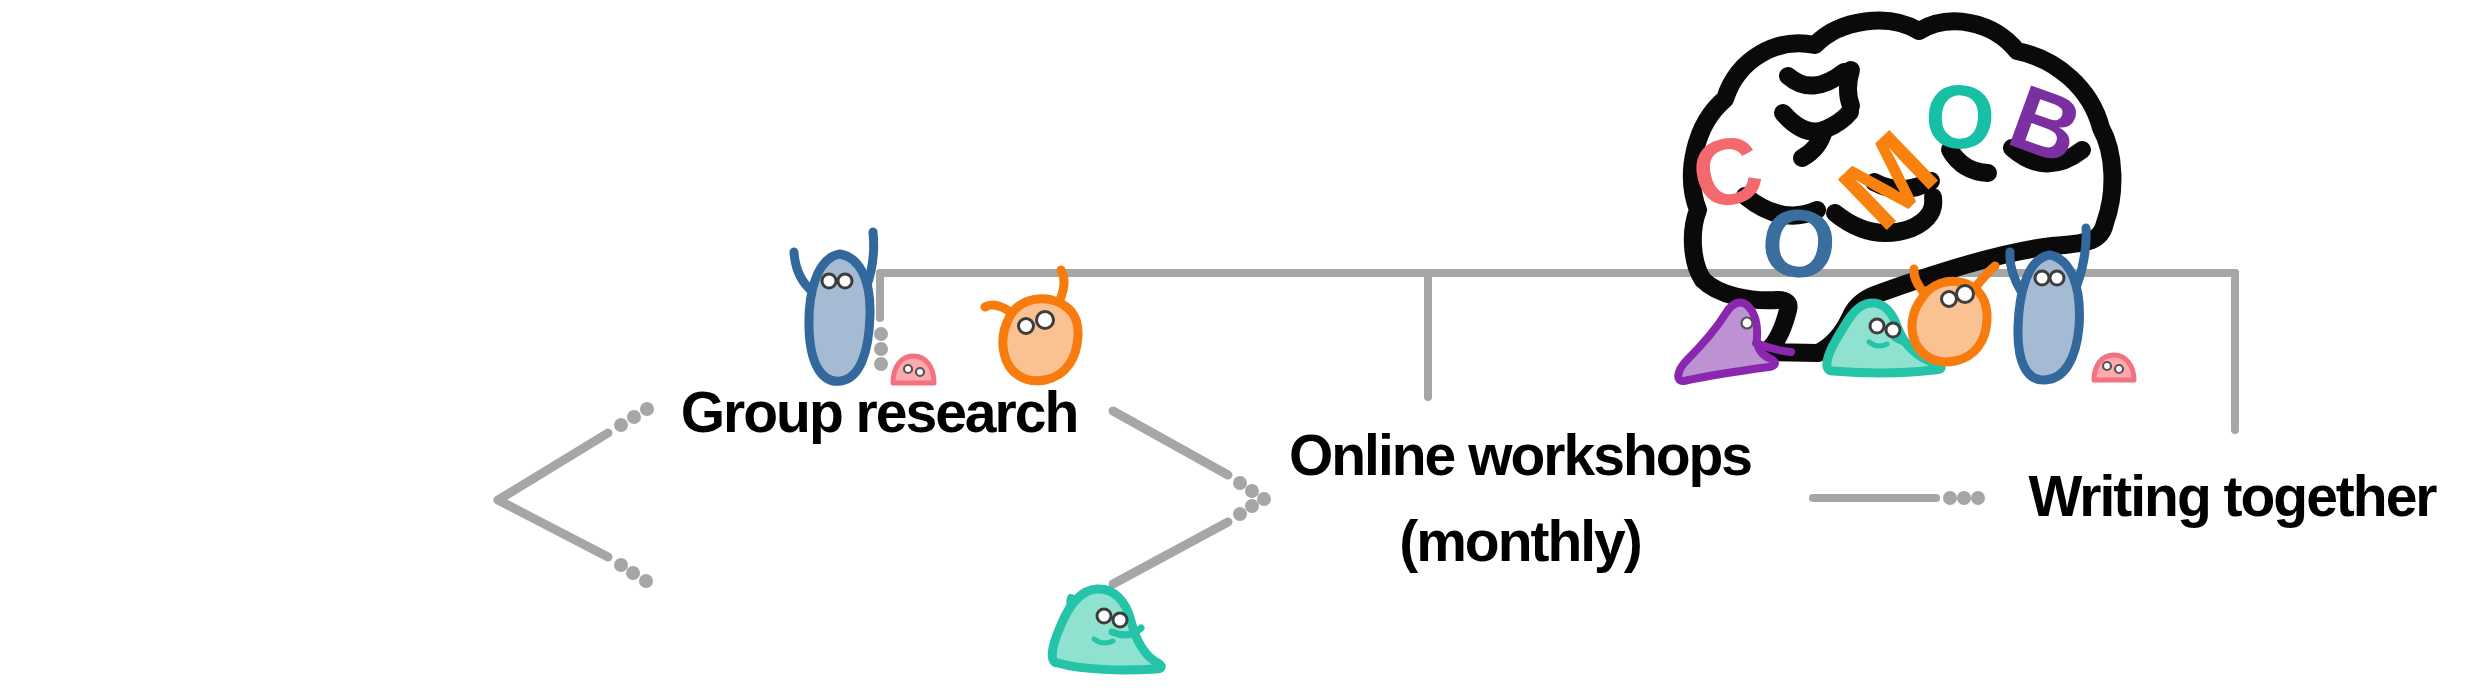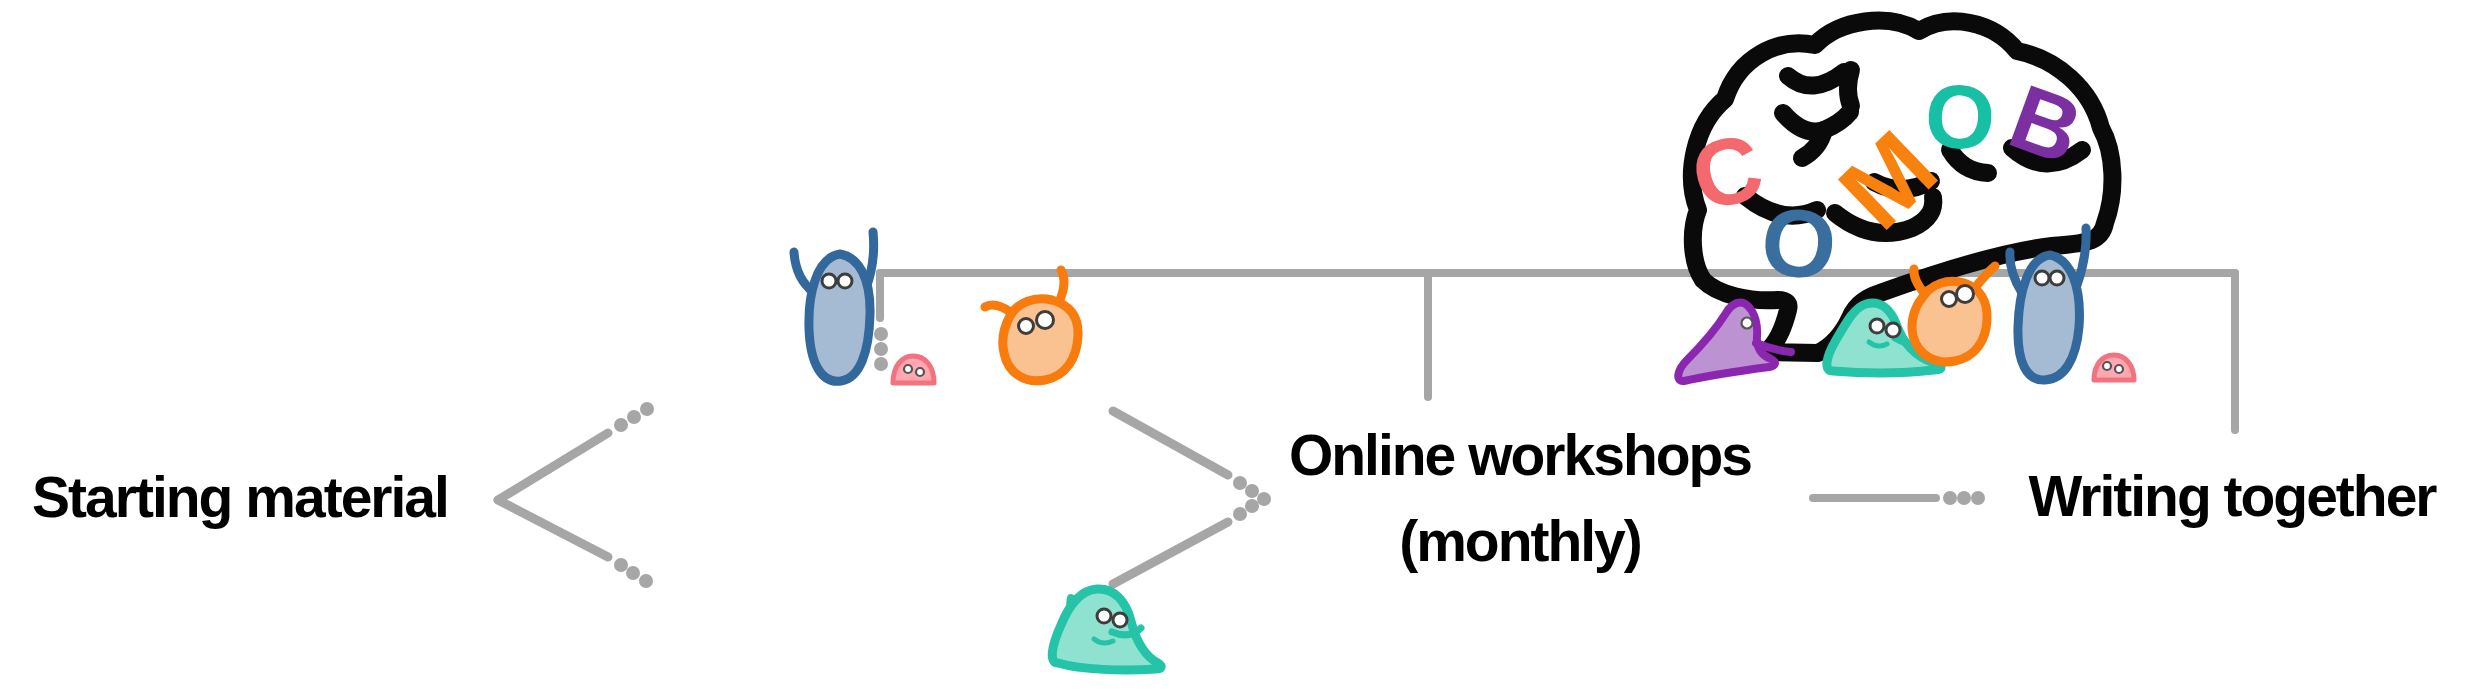--- a/index.html
+++ b/index.html
@@ -185,22 +185,22 @@
                C 1136 642, 1146 657, 1158 663
                C 1163 666, 1162 669, 1156 669
                C 1122 671, 1082 670, 1058 663 Z" fill="#90e2d0" stroke="#25c3a7"></path>
       <path fill="none" stroke-width="7" stroke-linecap="round" d="M 1112 632 C 1124 637, 1134 635, 1141 628" stroke="#25c3a7"></path>
       <path fill="none" stroke-width="5" stroke-linecap="round" d="M 1094 639 Q 1103 646 1113 641" stroke="#25c3a7"></path>
       <circle class="eye" cx="1104" cy="616" r="7"></circle>
       <circle class="eye" cx="1120" cy="620" r="7"></circle>
     </g>
   </svg>
 
-  <div class="label" style="left:240px;top:497px;">Starting material</div>
-
+
+  <div class="label" style="left:879px;top:412px;">Group research</div>
 
 
   <div class="label two-line" style="left:1520px;top:498px;">
     <div>Online workshops</div>
     <div>(monthly)</div>
   </div>
 
   <div class="label" style="left:2232px;top:496px;">Writing together</div>
 </div>
 

